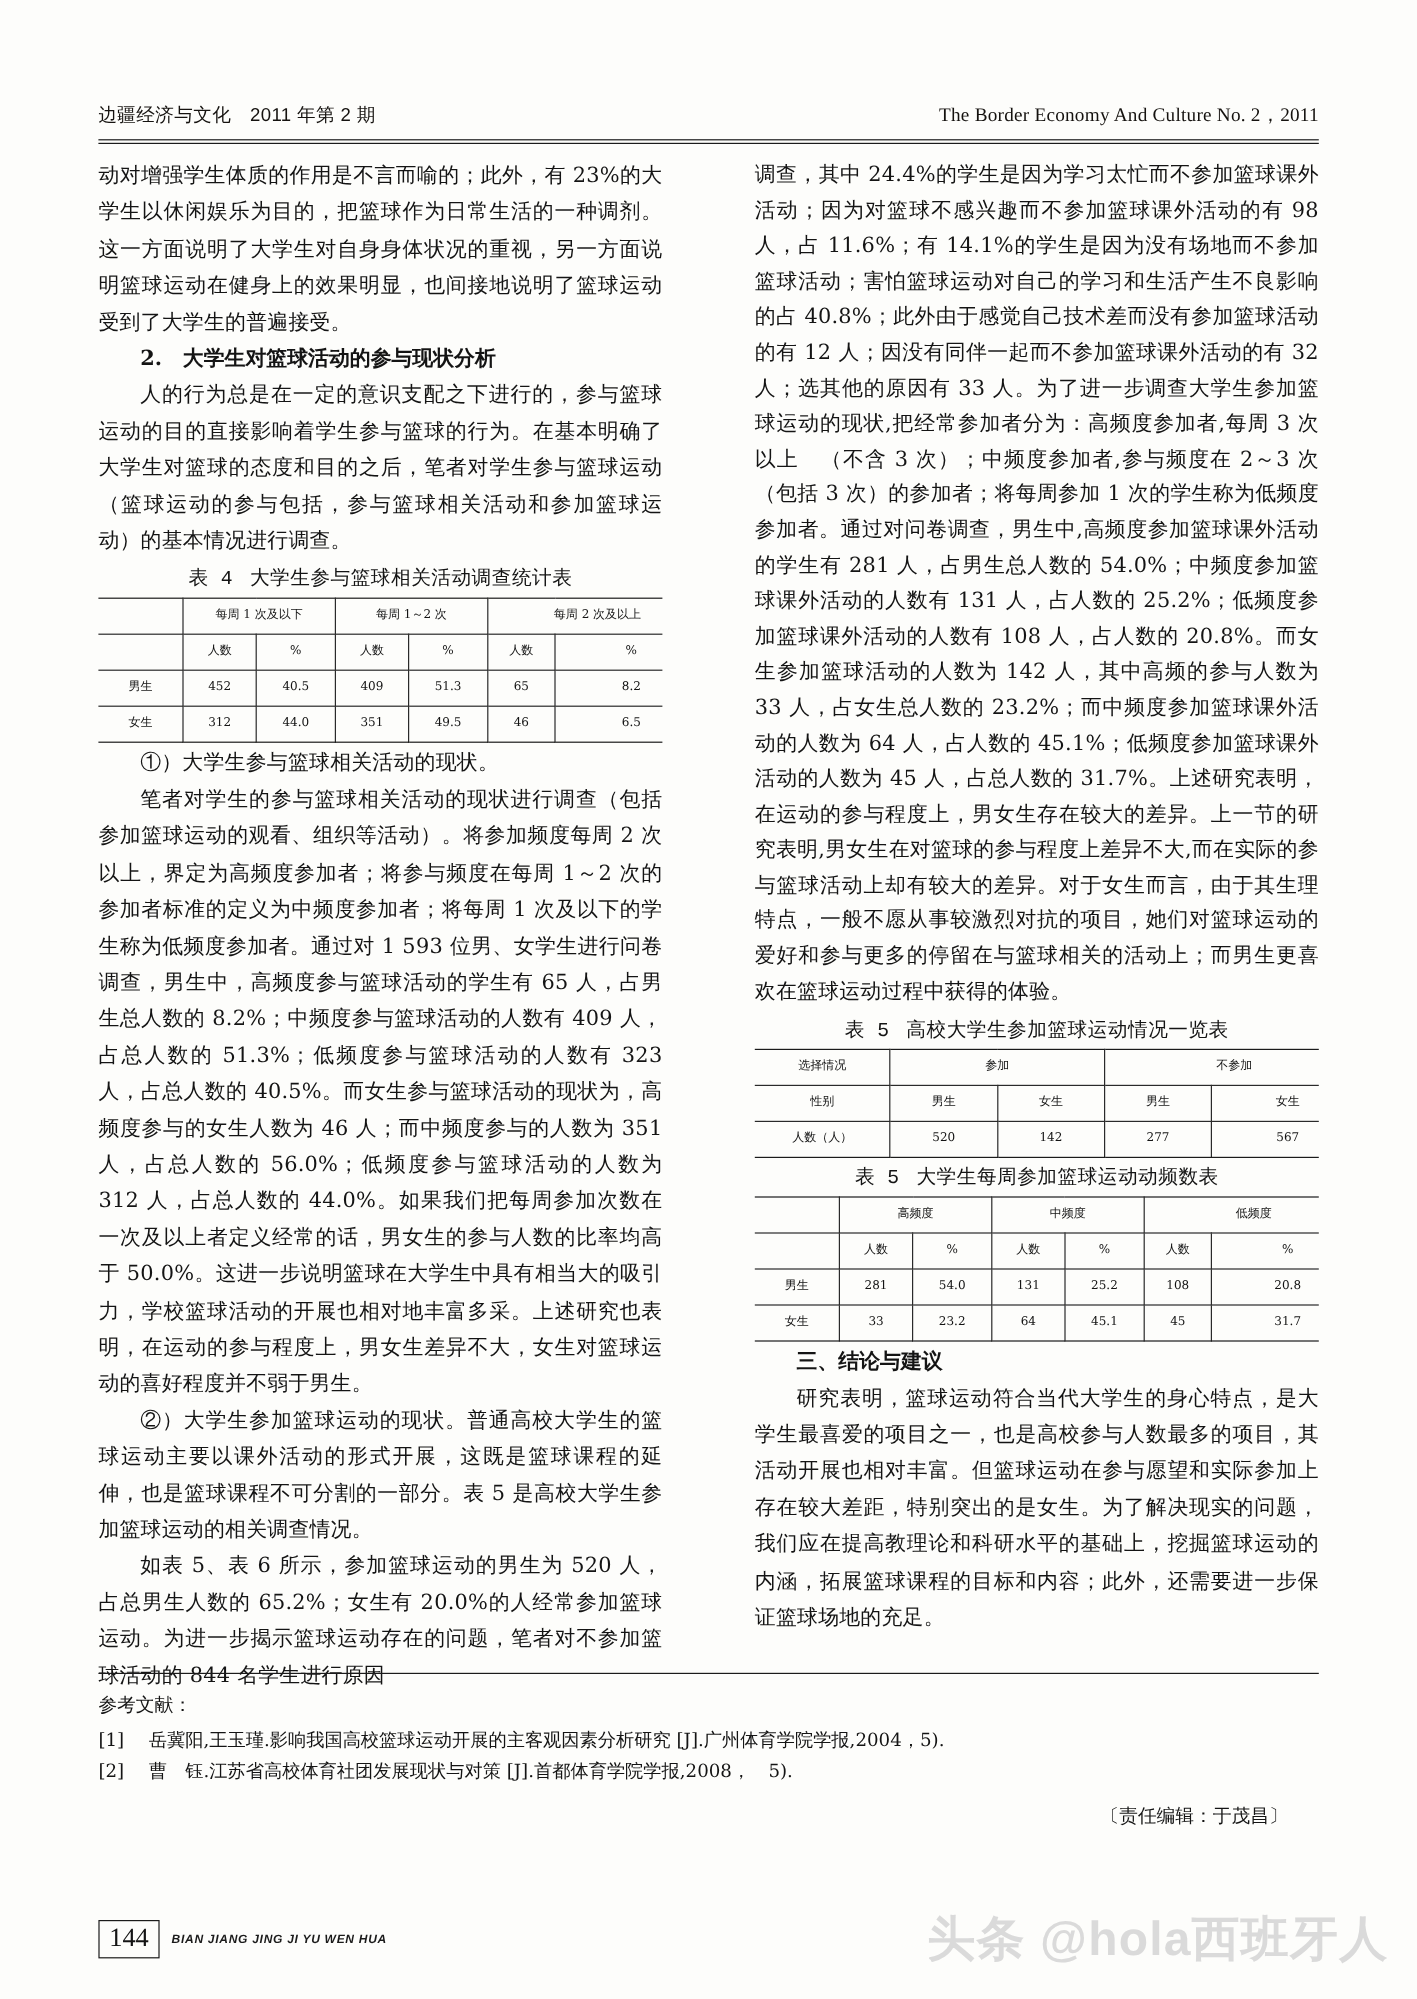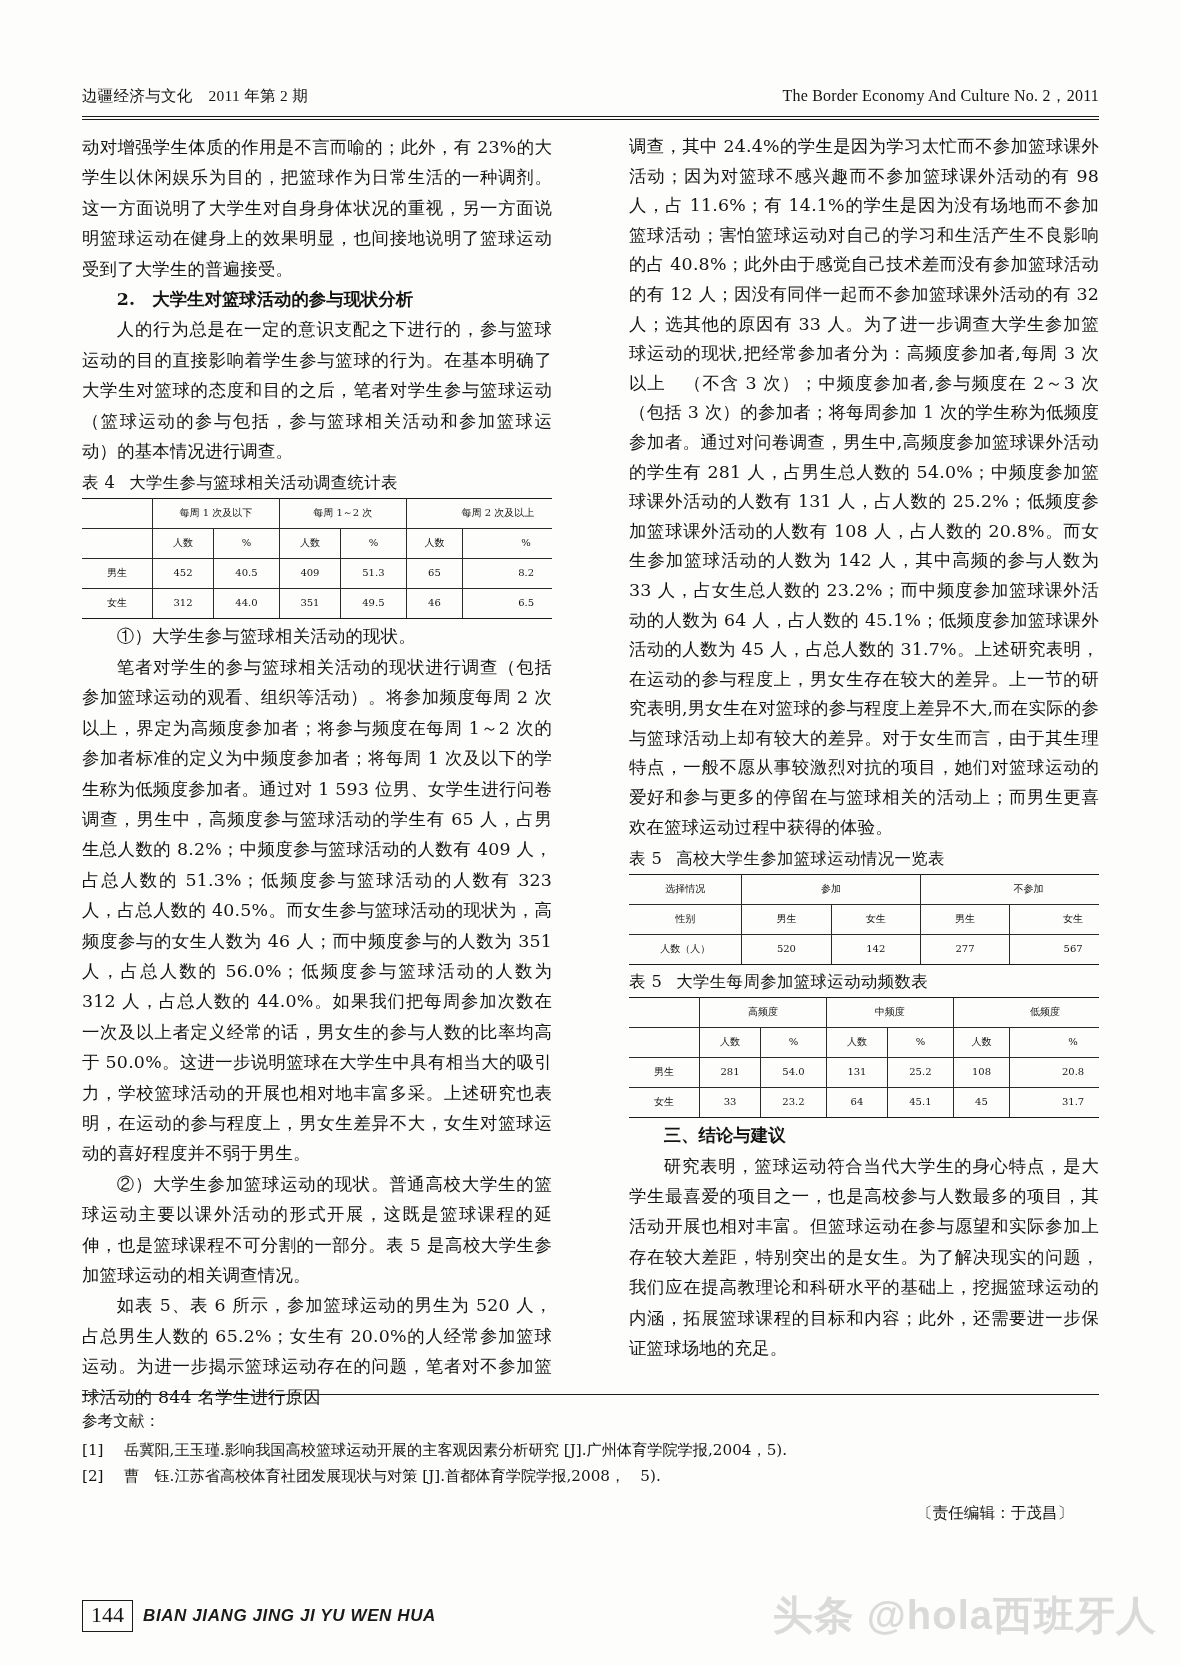--- a/index.html
+++ b/index.html
@@ -26,21 +26,21 @@
     top: 86px;
     width: 1017px;
     display: flex;
     justify-content: space-between;
     align-items: flex-end;
     font-size: 15.5px;
     color: #15120f;
     letter-spacing: 0.3px;
   }
   .runhead-left {
-    font-family: Liberation Serif, serif;
+    font-family: Liberation Sans, sans-serif;
   }
   .runhead-right {
     font-family: "Liberation Serif", "DejaVu Serif", serif;
     font-size: 16px;
     letter-spacing: 0.2px;
   }
   .rule-double {
     position: absolute;
     left: 82px;
     top: 116px;
@@ -88,22 +88,24 @@
     text-indent: 2em;
     color: #141414;
   }
 
   
   .tbl-block { margin: 4px 0 2px 0; }
   .tbl-caption {
     font-size: 16.4px;
     line-height: 26px;
     color: #141414;
+    text-align: center;
     margin-bottom: 2px;
     letter-spacing: 0.4px;
+    font-family: Liberation Mono, monospace;
   }
   .tbl-caption .cap-no { margin-right: 14px; }
 
   table.stat {
     width: 100%;
     border-collapse: collapse;
     font-size: 10px;
     color: #141414;
     table-layout: fixed;
   }
@@ -178,21 +180,21 @@
     font-family: "Liberation Serif", "DejaVu Serif", serif;
     padding: 1px 8px 3px 8px;
     line-height: 26px;
     color: #141414;
   }
   .journal-latin {
     margin-left: 10px;
     font-family: "Liberation Sans", sans-serif;
     font-style: italic;
     font-weight: bold;
-    font-size: 17px;
+    font-size: 10px;
     letter-spacing: 0.6px;
     color: #1b1b1b;
   }
   .watermark {
     position: absolute;
     right: 24px;
     top: 1588px;
     font-family: "Liberation Sans", sans-serif;
     font-size: 40px;
     font-weight: bold;

